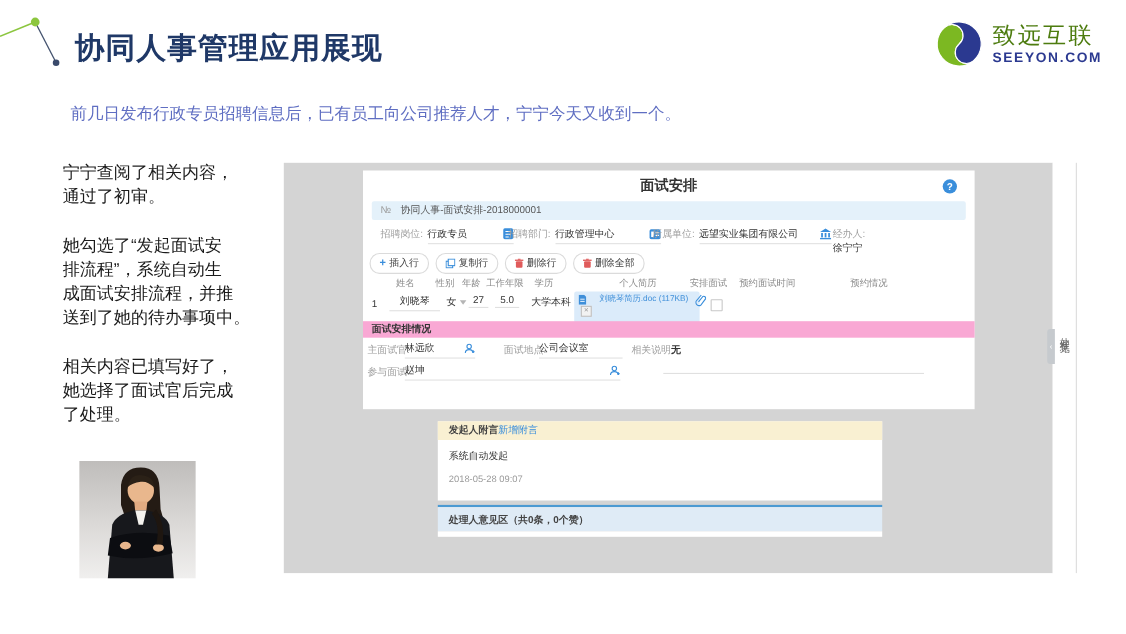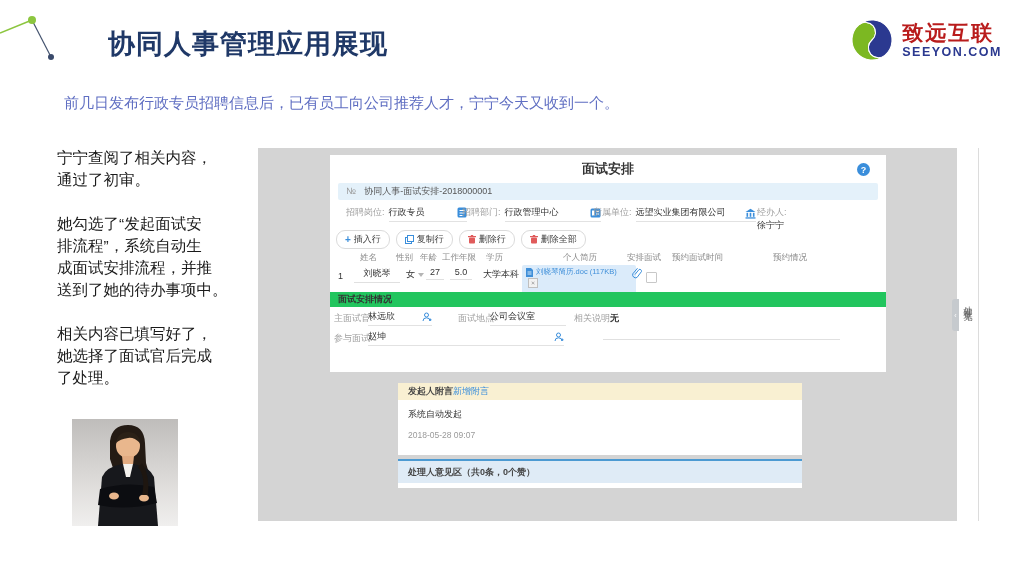--- a/index.html
+++ b/index.html
@@ -1,24 +1,24 @@
 <!DOCTYPE html>
 <html><head>
 <meta charset="utf-8">
 <style>
   html,body{margin:0;padding:0;background:#fff;}
   .slide{position:relative;width:1024px;height:576px;background:#fff;overflow:hidden;
          font-family:"Liberation Sans","DejaVu Sans",sans-serif;}
   .abs{position:absolute;}
 
   
-  .page-title{left:68px;top:26px;font-size:27px;font-weight:bold;color:#1F3867;letter-spacing:1px;margin-left:40px;}
+  .page-title{left:68px;top:26px;font-size:27px;font-weight:bold;color:#1F3867;letter-spacing:1px;}
   .logo{right:22px;top:18px;display:flex;align-items:center;gap:8px;}
   .logo-txt{display:flex;flex-direction:column;line-height:1;}
-  .logo-cn{font-size:21px;font-weight:bold;color:#b91c1c;letter-spacing:2px;}
+  .logo-cn{font-size:21px;font-weight:normal;color:#4d7c0f;letter-spacing:2px;}
   .logo-en{font-size:12.5px;font-weight:bold;color:#2B3990;letter-spacing:1.5px;margin-top:3px;}
   .intro{left:64px;top:94px;font-size:15px;color:#5F6EC2;}
 
   
   .narration{left:57px;top:147px;width:200px;font-size:15.5px;color:#1a1a1a;line-height:22px;}
   .narration p{margin:0 0 22px 0;white-space:pre-line;}
 
   
   .photo{left:72px;top:419px;width:106px;height:107px;}
 
@@ -48,25 +48,25 @@
   .toolbar{left:6px;top:75px;display:flex;gap:6px;}
   .btn{height:17px;padding:0 8px;border:1px solid #DBDBDB;border-radius:9px;background:#fff;
        font-size:9px;color:#444;display:flex;align-items:center;gap:3px;cursor:pointer;}
   .plus{color:#3A8EDB;font-weight:bold;font-size:10px;}
   .th{position:absolute;top:97px;font-size:8.5px;color:#8A8A8A;white-space:nowrap;}
   .cell{position:absolute;font-size:9px;color:#333;white-space:nowrap;}
   .u{border-bottom:1px solid #E0E0E0;text-align:center;padding-bottom:2px;display:inline-block;}
   .caret{display:inline-block;width:0;height:0;border-left:3px solid transparent;
          border-right:3px solid transparent;border-top:4px solid #B5B5B5;margin-left:3px;vertical-align:middle;}
   .chip{left:192px;top:110px;width:106px;height:26px;background:#DBEBFA;border-radius:2px;padding:2px 4px;cursor:pointer;}
-  .chip-l1{display:flex;align-items:center;gap:3px;font-size:7.5px;color:#3F8FD9;white-space:nowrap;}
+  .chip-l1{display:flex;align-items:center;gap:12px;font-size:7.5px;color:#3F8FD9;white-space:nowrap;}
   .chip-close{margin-top:1px;margin-left:2px;width:8px;height:8px;border:1px solid #BFBFBF;background:#F2F2F2;
               color:#999;font-size:5.5px;line-height:8px;text-align:center;cursor:pointer;}
   .checkbox{left:316px;top:117px;width:9px;height:9px;border:1px solid #C8C8C8;background:#fff;border-radius:1px;cursor:pointer;}
-  .sec-bar{left:0;top:137px;width:100%;height:15px;background:#22c55e;font-size:9px;font-weight:bold;
+  .sec-bar{left:0;top:137px;width:100%;height:15px;background:#f9a8d4;font-size:9px;font-weight:bold;
            color:#333;line-height:15px;}
   .sec-bar span{padding-left:8px;}
   .srow{position:absolute;font-size:9px;}
   .hairline{left:273px;top:184px;width:237px;height:1px;background:#E0E0E0;}
 
   
   .comment{left:140px;top:235px;width:404px;height:72px;background:#fff;}
   .comment-hd{height:17px;background:#F9F0D2;display:flex;align-items:center;padding:0 10px;font-size:9px;}
   .comment-title{font-weight:bold;color:#444;}
   .comment-link{color:#3A8EDB;cursor:pointer;}
@@ -172,21 +172,21 @@
             <svg width="11" height="10" viewBox="0 0 11 10">
               <rect x="0.5" y="0.5" width="10" height="9" rx="1.5" fill="#3A8EDB"></rect>
               <rect x="2" y="2.5" width="2.5" height="5" fill="#fff"></rect>
               <line x1="6" y1="3.5" x2="9" y2="3.5" stroke="#fff" stroke-width="1"></line>
               <line x1="6" y1="6" x2="9" y2="6" stroke="#fff" stroke-width="1"></line>
             </svg>
           </span>
         </div>
         <div class="fgroup" style="left:255px;">
           <span class="flabel">所属单位:</span>
-          <span class="fbox" style="width:120px;align-items:flex-end;">
+          <span class="fbox" style="width:120px;">
             <span class="fval">远望实业集团有限公司</span>
             <svg width="11" height="11" viewBox="0 0 11 11">
               <path d="M0.5 4 L5.5 0.8 L10.5 4 Z" fill="#3A8EDB"></path>
               <rect x="1.5" y="4.8" width="1.6" height="4" fill="#3A8EDB"></rect>
               <rect x="4.7" y="4.8" width="1.6" height="4" fill="#3A8EDB"></rect>
               <rect x="7.9" y="4.8" width="1.6" height="4" fill="#3A8EDB"></rect>
               <rect x="0.5" y="9.3" width="10" height="1.3" fill="#3A8EDB"></rect>
             </svg>
           </span>
         </div>

